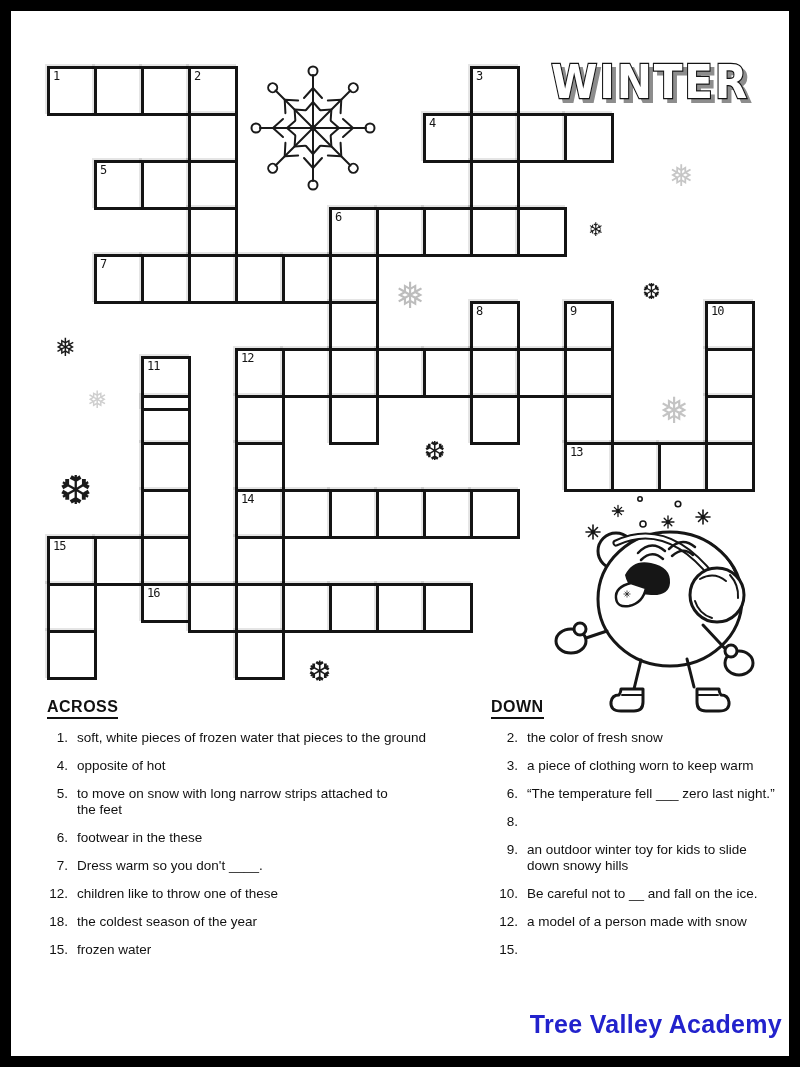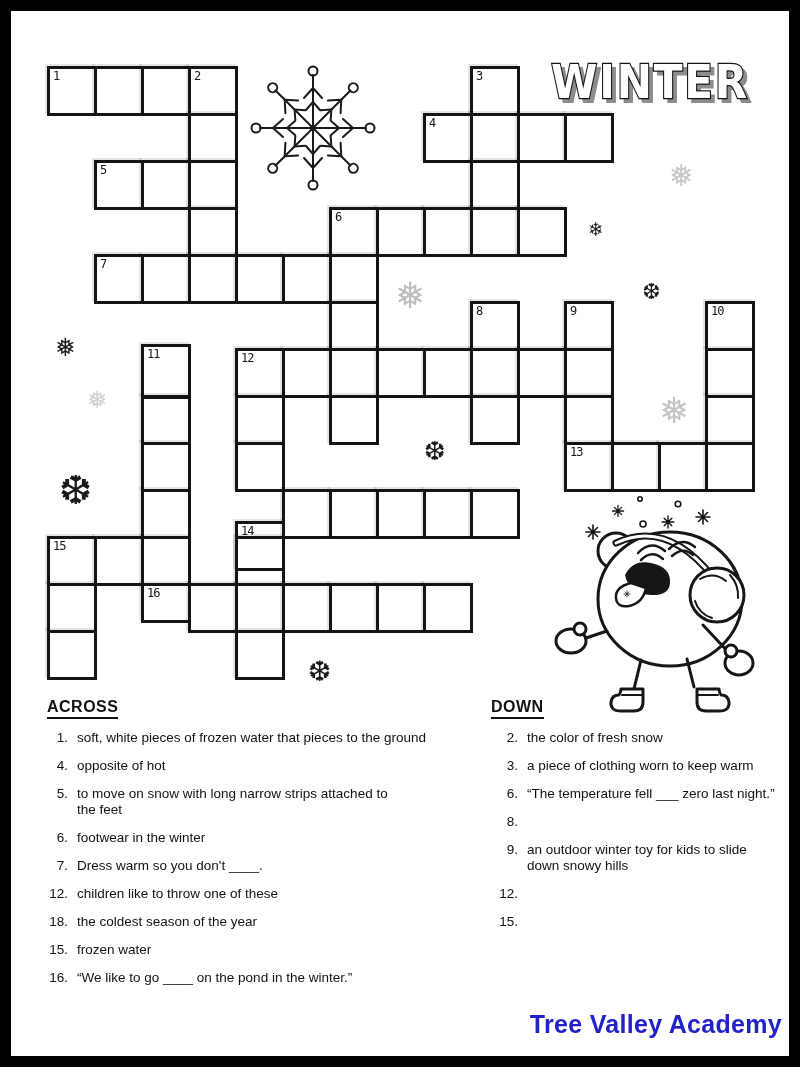--- a/index.html
+++ b/index.html
@@ -132,40 +132,40 @@
       <div class="cell" style="left: 564px; top: 395px; height: 50px; width: 50px;"></div>
       <div class="cell" style="left: 564px; top: 442px; height: 50px; width: 50px;">
         <span class="cellnum">13</span>
       </div>
       <div class="cell" style="left: 705px; top: 301px; height: 50px; width: 50px;">
         <span class="cellnum">10</span>
       </div>
       <div class="cell" style="left: 705px; top: 348px; height: 50px; width: 50px;"></div>
       <div class="cell" style="left: 705px; top: 395px; height: 50px; width: 50px;"></div>
       <div class="cell" style="left: 705px; top: 442px; height: 50px; width: 50px;"></div>
-      <div class="cell" style="left: 141px; top: 344px; height: 55px; width: 50px; text-decoration: underline;">
+      <div class="cell" style="left: 141px; top: 356px; height: 55px; width: 50px; text-decoration: underline;">
         <span class="cellnum">11</span>
       </div>
       <div class="cell" style="left: 141px; top: 395px; height: 50px; width: 50px;"></div>
       <div class="cell" style="left: 141px; top: 442px; height: 50px; width: 50px;"></div>
       <div class="cell" style="left: 141px; top: 489px; height: 50px; width: 50px;"></div>
       <div class="cell" style="left: 141px; top: 536px; height: 50px; width: 50px;"></div>
       <div class="cell" style="left: 141px; top: 583px; height: 40px; width: 50px;">
         <span class="cellnum">16</span>
       </div>
       <div class="cell" style="left: 235px; top: 348px; height: 50px; width: 50px;">
         <span class="cellnum">12</span>
       </div>
       <div class="cell" style="left: 282px; top: 348px; height: 50px; width: 50px;"></div>
       <div class="cell" style="left: 376px; top: 348px; height: 50px; width: 50px;"></div>
       <div class="cell" style="left: 423px; top: 348px; height: 50px; width: 50px;"></div>
       <div class="cell" style="left: 517px; top: 348px; height: 50px; width: 50px;"></div>
       <div class="cell" style="left: 235px; top: 395px; height: 50px; width: 50px;"></div>
       <div class="cell" style="left: 235px; top: 442px; height: 50px; width: 50px;"></div>
-      <div class="cell" style="left: 235px; top: 489px; height: 50px; width: 50px; margin-top: 32px;">
+      <div class="cell" style="left: 235px; top: 489px; height: 50px; width: 50px;">
         <span class="cellnum">14</span>
       </div>
       <div class="cell" style="left: 235px; top: 536px; height: 50px; width: 50px;"></div>
       <div class="cell" style="left: 235px; top: 583px; height: 50px; width: 50px;"></div>
       <div class="cell" style="left: 235px; top: 630px; height: 50px; width: 50px;"></div>
       <div class="cell" style="left: 611px; top: 442px; height: 50px; width: 50px;"></div>
       <div class="cell" style="left: 658px; top: 442px; height: 50px; width: 50px;"></div>
       <div class="cell" style="left: 282px; top: 489px; height: 50px; width: 50px;"></div>
       <div class="cell" style="left: 329px; top: 489px; height: 50px; width: 50px;"></div>
       <div class="cell" style="left: 376px; top: 489px; height: 50px; width: 50px;"></div>
@@ -259,41 +259,37 @@
           <span class="cnum">4.</span>
           <span class="ctext">opposite of hot</span>
         </div>
         <div class="clue">
           <span class="cnum">5.</span>
           <span class="ctext">to move on snow with long narrow strips attached to
 the feet</span>
         </div>
         <div class="clue">
           <span class="cnum">6.</span>
-          <span class="ctext">footwear in the winter</span>
+          <span class="ctext">footwear in the these</span>
         </div>
         <div class="clue">
           <span class="cnum">7.</span>
           <span class="ctext">Dress warm so you don't ____.</span>
         </div>
         <div class="clue">
           <span class="cnum">12.</span>
           <span class="ctext">children like to throw one of these</span>
         </div>
         <div class="clue">
           <span class="cnum">18.</span>
           <span class="ctext">the coldest season of the year</span>
         </div>
         <div class="clue">
           <span class="cnum">15.</span>
           <span class="ctext">frozen water</span>
-        </div>
-        <div class="clue">
-          <span class="cnum">16.</span>
-          <span class="ctext">“We like to go ____ on the pond in the winter.”</span>
         </div>
       </div>
   </section>
 
   <section class="clue-col down">
     <h2 class="clue-head">DOWN</h2>
     <div>
         <div class="clue">
           <span class="cnum">2.</span>
           <span class="ctext">the color of fresh snow</span>
@@ -308,21 +304,26 @@
         </div>
         <div class="clue">
           <span class="cnum">8.</span>
         </div>
         <div class="clue">
           <span class="cnum">9.</span>
           <span class="ctext">an outdoor winter toy for kids to slide
 down snowy hills</span>
         </div>
         <div class="clue">
+          <span class="cnum">10.</span>
+          <span class="ctext">Be careful not to __ and fall on the ice.</span>
+        </div>
+        <div class="clue">
           <span class="cnum">12.</span>
+          <span class="ctext">a model of a person made with snow</span>
         </div>
         <div class="clue">
           <span class="cnum">15.</span>
         </div>
       </div>
   </section>
 
   <div class="footer" style="color: rgb(34, 34, 204);">Tree Valley Academy</div>
 </div>
 

